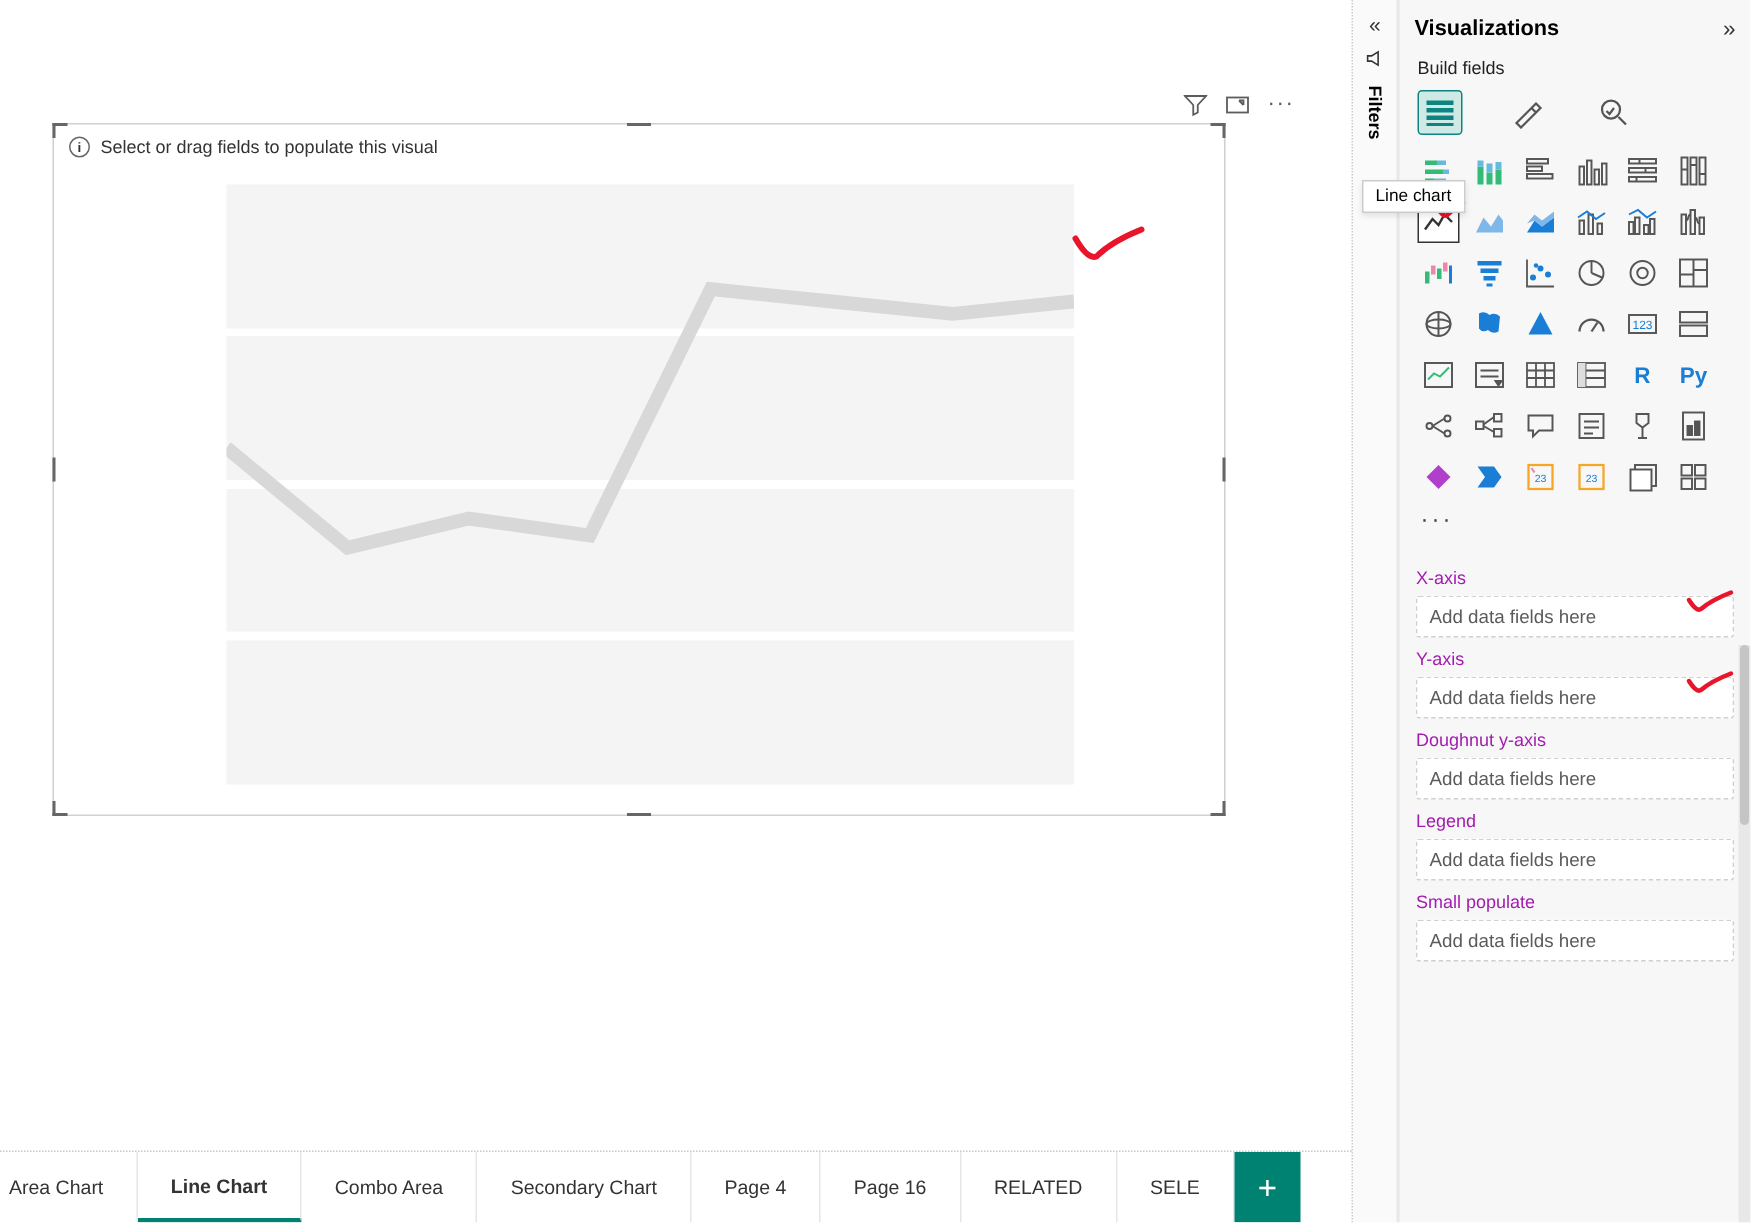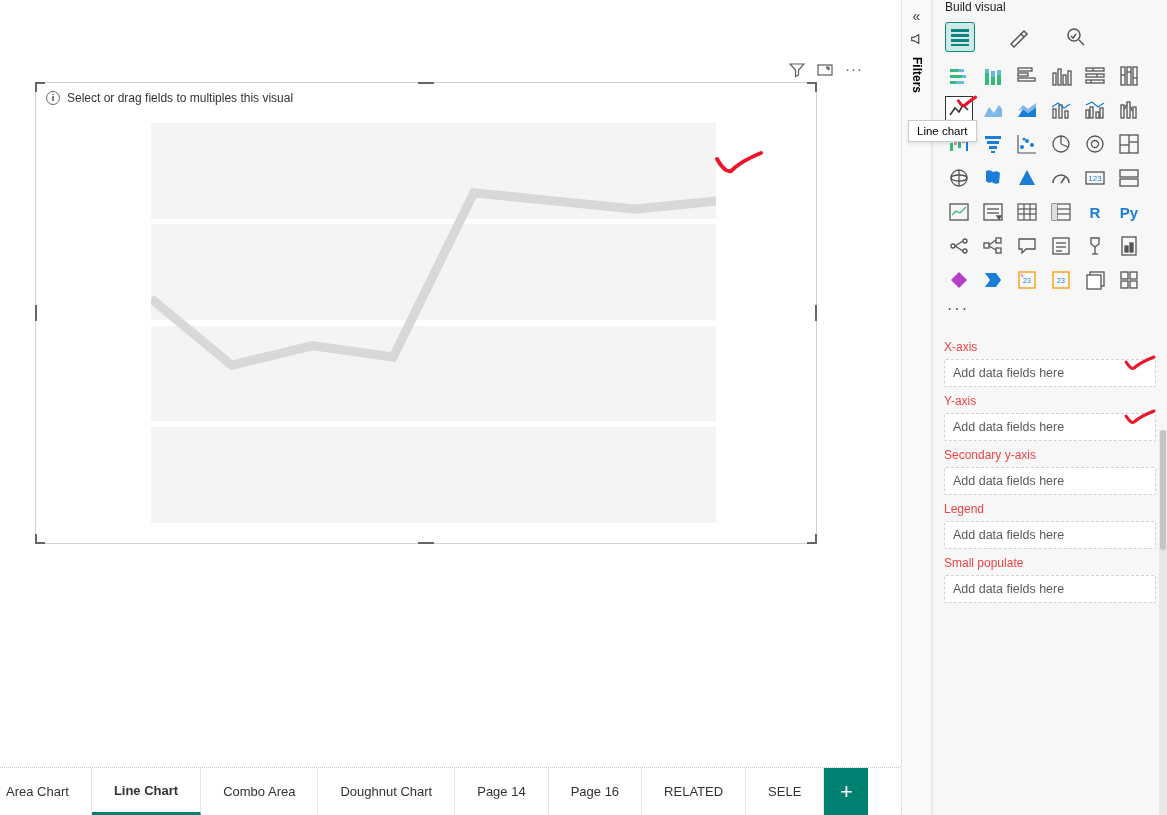--- a/index.html
+++ b/index.html
@@ -63,21 +63,21 @@
 .icon-grid .viz-icon { width: 28px; height: 28px; display: flex; align-items: center; justify-content: center; cursor: pointer; border: 1px solid transparent; }
 .icon-grid .viz-icon.selected { border: 1px solid #333; background: #fff; }
 .viz-icon svg { width: 22px; height: 22px; }
 .mono { font-size: 15px; font-weight: 700; }
 
 .viz-more { padding: 0 14px 8px; letter-spacing: 2px; color: #444; }
 
 .tooltip { position: absolute; background: #fff; border: 1px solid #ccc; box-shadow: 0 2px 4px rgba(0,0,0,0.1); font-size: 11.5px; padding: 4px 8px; left: -25px; top: 120px; z-index: 20; }
 
 .field-wells { padding: 7px 11px; overflow-y: auto; flex: 1; }
-.well-label { font-size: 12px; color: #ef4444; margin: 7px 0 5px; }
+.well-label { font-size: 12px; color: #a21caf; margin: 7px 0 5px; }
 .well-drop { background: #fff; border: 1px dashed #d0d0d0; border-radius: 2px; padding: 6px 8px; font-size: 12.5px; color: #5b5b5b; position: relative; }
 .scroll-stub { position: absolute; right: 0; top: 430px; bottom: 0; width: 8px; background: #e8e8e8; }
 .scroll-stub::after { content:''; position:absolute; left:1px; right:1px; top:0; height:120px; background:#c5c5c5; border-radius:3px; }
 </style>
 </head>
 <body>
 
 <div class="main-layout">
 
   <div class="canvas-area">
@@ -103,21 +103,21 @@
           <div class="corner tr"></div>
           <div class="corner bl"></div>
           <div class="corner br"></div>
         <div class="midhandle top"></div>
           <div class="midhandle bottom"></div>
           <div class="midhandle left"></div>
           <div class="midhandle right"></div>
 
         <div class="visual-hint">
           <span class="circ">i</span>
-          <span>Select or drag fields to multiples this visual</span>
+          <span>Select or drag fields to populate this visual</span>
         </div>
 
         <div class="plot-area">
           <div class="stripe" style="top:0%"></div>
           <div class="stripe" style="top:26%"></div>
           <div class="stripe" style="top:52%"></div>
           <div class="stripe" style="top:78%"></div>
           <svg width="100%" height="100%" viewBox="0 0 560 380" preserveAspectRatio="none" style="position:absolute;inset:0">
             <polyline id="chart-line" fill="none" stroke="#d8d8d8" stroke-width="9" points="0,171 80,236 160,217 240,228 320,68 400,76 480,84 560,76"></polyline>
           </svg>
@@ -127,41 +127,45 @@
       <svg class="red-check" style="top:147px;left:713px" width="52" height="32" viewBox="0 0 52 32">
           <path d="M4 12 Q12 26 18 24 Q28 14 48 6" fill="none" stroke="#e8152b" stroke-width="4" stroke-linecap="round"></path>
         </svg>
 
     </div>
 
     <div class="page-tabs" id="page-tabs-row">
         <div class="page-tab">Area Chart</div>
         <div class="page-tab active">Line Chart</div>
         <div class="page-tab">Combo Area</div>
-        <div class="page-tab">Doughnut Chart</div>
-        <div class="page-tab">Page 14</div>
+        <div class="page-tab">Secondary Chart</div>
+        <div class="page-tab">Page 4</div>
         <div class="page-tab">Page 16</div>
         <div class="page-tab">RELATED</div>
         <div class="page-tab">SELE</div>
         <div class="add-page">+</div>
       </div>
   </div>
 
   <div class="filters-strip">
     <span class="chev">«</span>
     <span class="speaker">
       <svg width="14" height="14" viewBox="0 0 16 16" fill="none" stroke="#333" stroke-width="1.2">
           <path d="M2 6v4h3l5 3V3L5 6H2z"></path>
         </svg>
     </span>
     <span class="vtext">Filters</span>
   </div>
 
   <div class="viz-panel">
-    <div class="viz-sub">Build visual</div>
+    <div class="viz-header">
+      <h3>Visualizations</h3>
+      <span class="expand">»</span>
+    </div>
+    <div class="viz-sub">Build fields</div>
 
     <div class="mode-row">
       <div class="mode-btn active">
         <svg width="22" height="22" viewBox="0 0 22 22">
             <rect x="2" y="3" width="18" height="3" fill="#0d8481"></rect>
             <rect x="2" y="8" width="18" height="3" fill="#0d8481"></rect>
             <rect x="2" y="13" width="18" height="3" fill="#0d8481"></rect>
             <rect x="2" y="18" width="18" height="2" fill="#0d8481"></rect>
           </svg>
       </div>
@@ -491,21 +495,21 @@
 
     <div class="field-wells" id="wells">
         <div class="well-label">X-axis</div>
         <div class="well-drop">Add data fields here<svg style="position:absolute;right:-2px;top:-6px" width="34" height="20" viewBox="0 0 34 20">
             <path d="M3 8 Q8 16 11 14 Q18 8 31 3" fill="none" stroke="#e8152b" stroke-width="3" stroke-linecap="round"></path>
           </svg></div>
         <div class="well-label">Y-axis</div>
         <div class="well-drop">Add data fields here<svg style="position:absolute;right:-2px;top:-6px" width="34" height="20" viewBox="0 0 34 20">
             <path d="M3 8 Q8 16 11 14 Q18 8 31 3" fill="none" stroke="#e8152b" stroke-width="3" stroke-linecap="round"></path>
           </svg></div>
-        <div class="well-label">Secondary y-axis</div>
+        <div class="well-label">Doughnut y-axis</div>
         <div class="well-drop">Add data fields here</div>
         <div class="well-label">Legend</div>
         <div class="well-drop">Add data fields here</div>
         <div class="well-label">Small populate</div>
         <div class="well-drop">Add data fields here</div>
       </div>
 
     <div class="scroll-stub"></div>
   </div>
 

